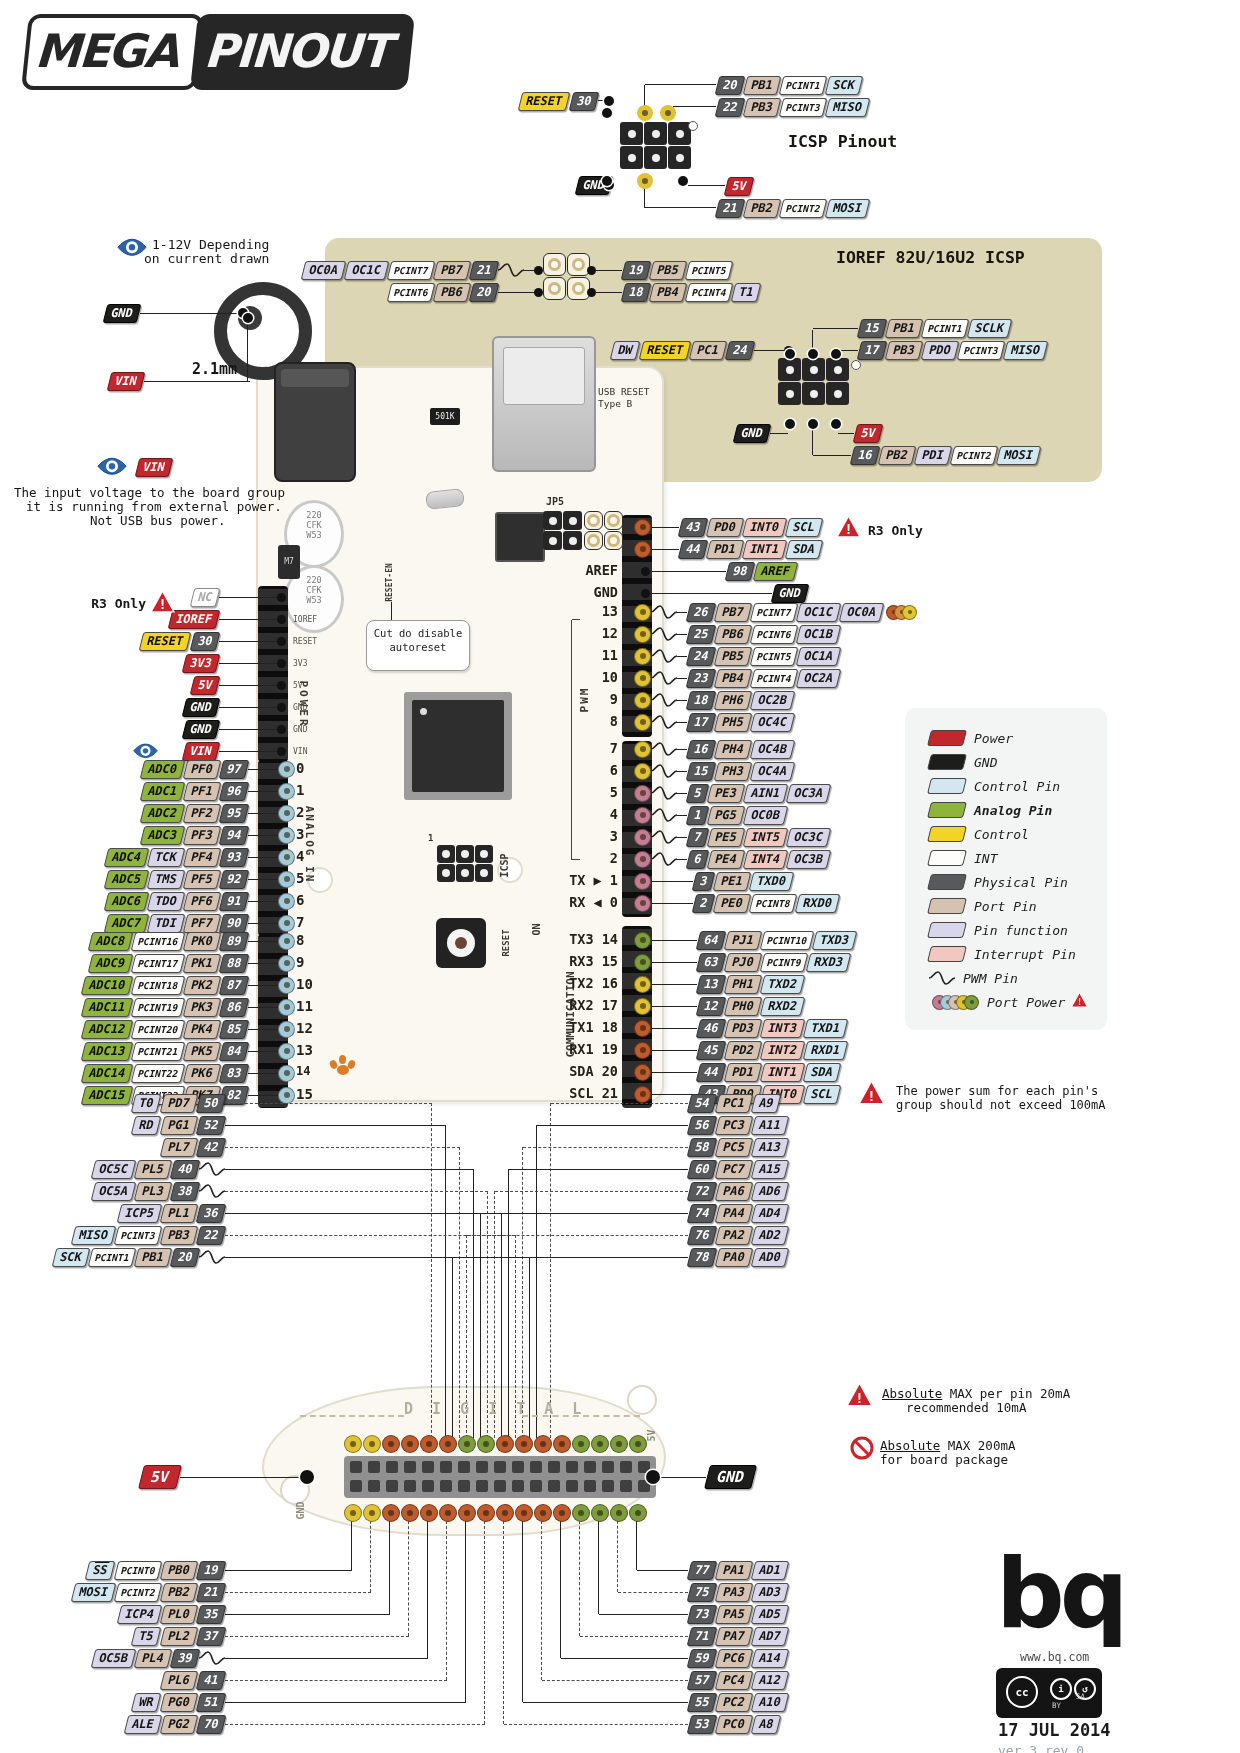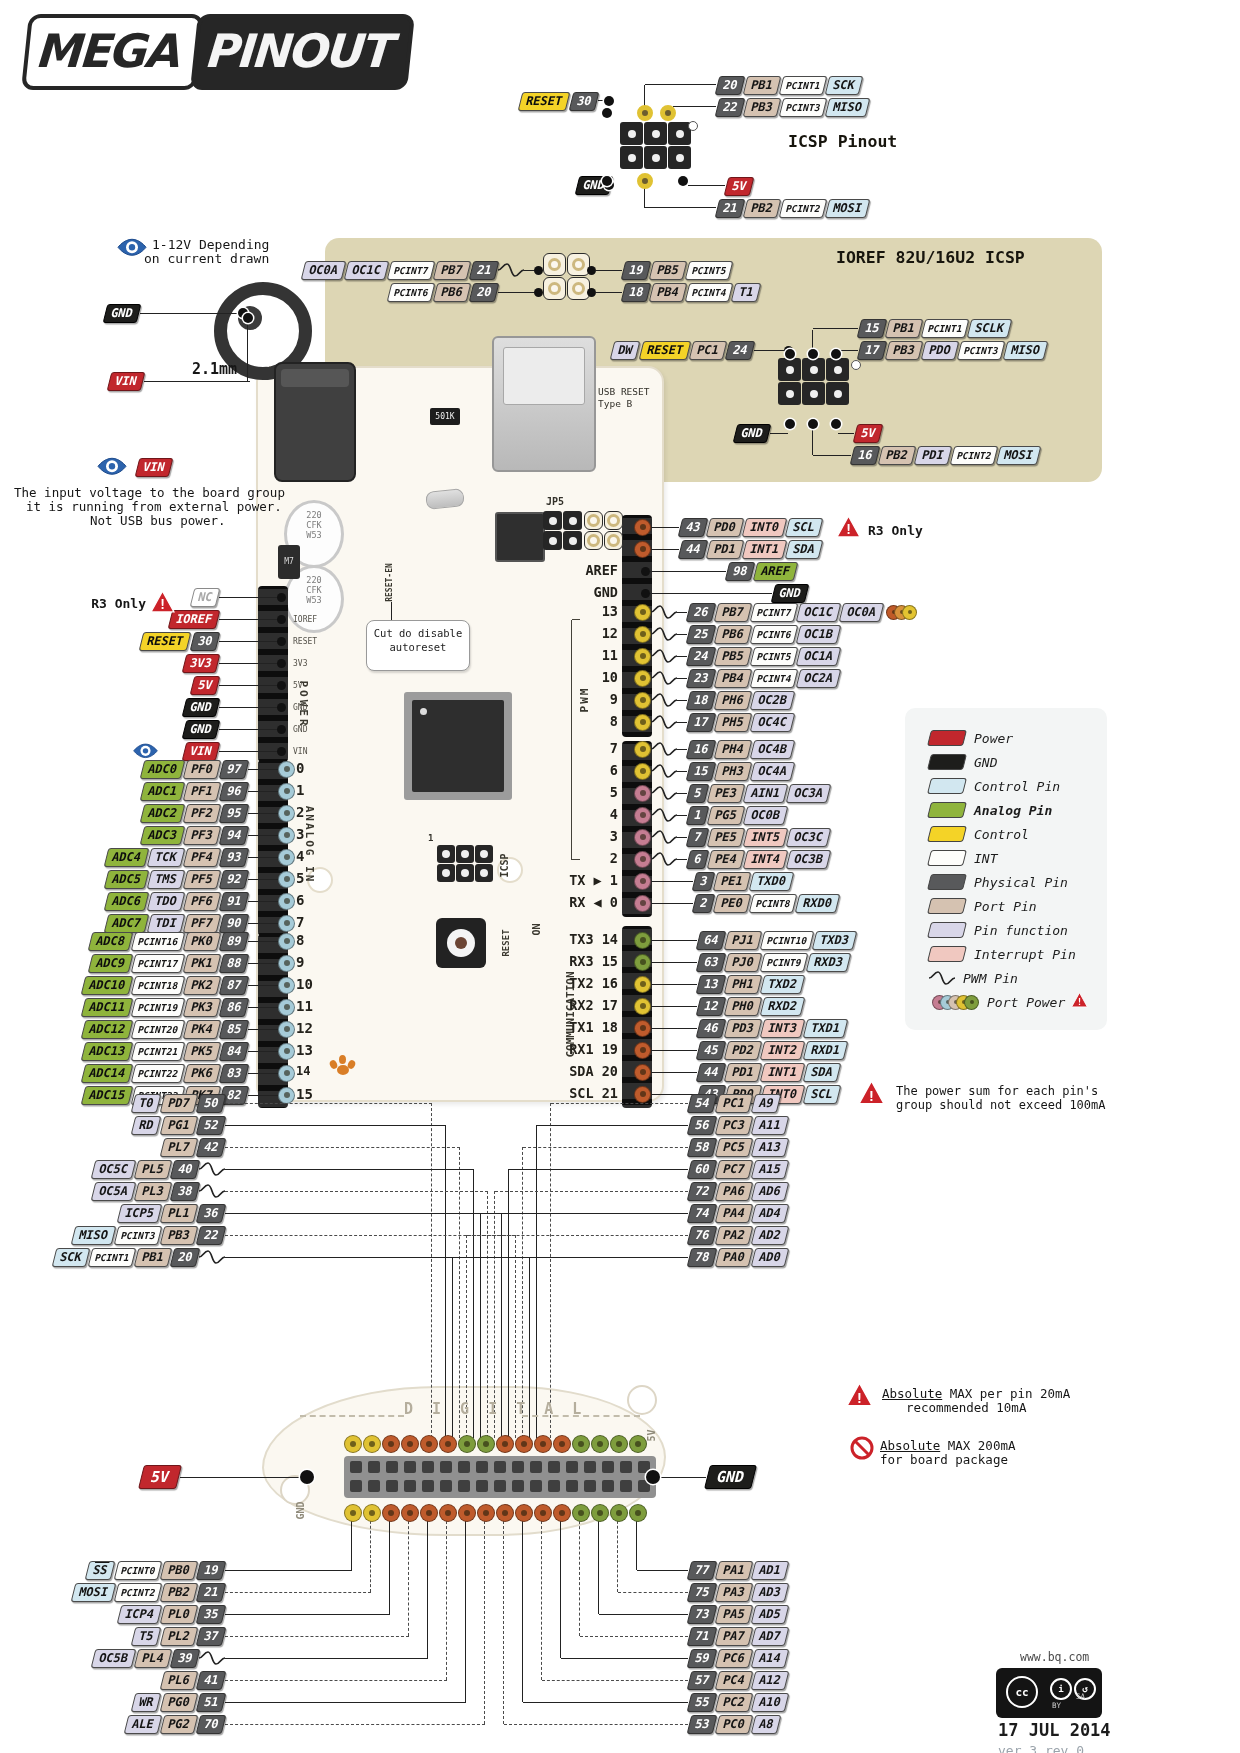--- a/index.html
+++ b/index.html
@@ -332,20 +332,21 @@
           </span>
         </span>
         <span class="llabel">Port Power</span>
         <span style="margin-left: 6px;"><svg width="17" height="15.64" viewBox="0 0 24 22">
     <path d="M12 1 L23 21 L1 21 Z" fill="#cc2229" stroke="#fff" stroke-width="1.2"></path>
     <text x="12" y="18.5" font-size="13" fill="#fff" text-anchor="middle" font-weight="bold">!</text>
           </svg></span>
       </div>
     </div>
 
+  <div id="bq">bq</div>
   <div id="bqurl">www.bq.com</div>
   <div id="ccbox">
     <div class="ccc" style="left:10px;top:8px;width:28px;height:28px;font-size:11px">cc</div>
     <div class="ccc" style="left:54px;top:10px;width:18px;height:18px;font-size:9px">i</div>
     <div class="ccc" style="left:78px;top:10px;width:18px;height:18px;font-size:9px">↺</div>
     <div class="cctxt" style="left:56px;top:33px">BY</div>
     <div class="cctxt" style="left:80px;top:24px">SA</div>
   </div>
   <div id="fdate">17 JUL 2014</div>
   <div id="fver">ver 3 rev 0</div>

